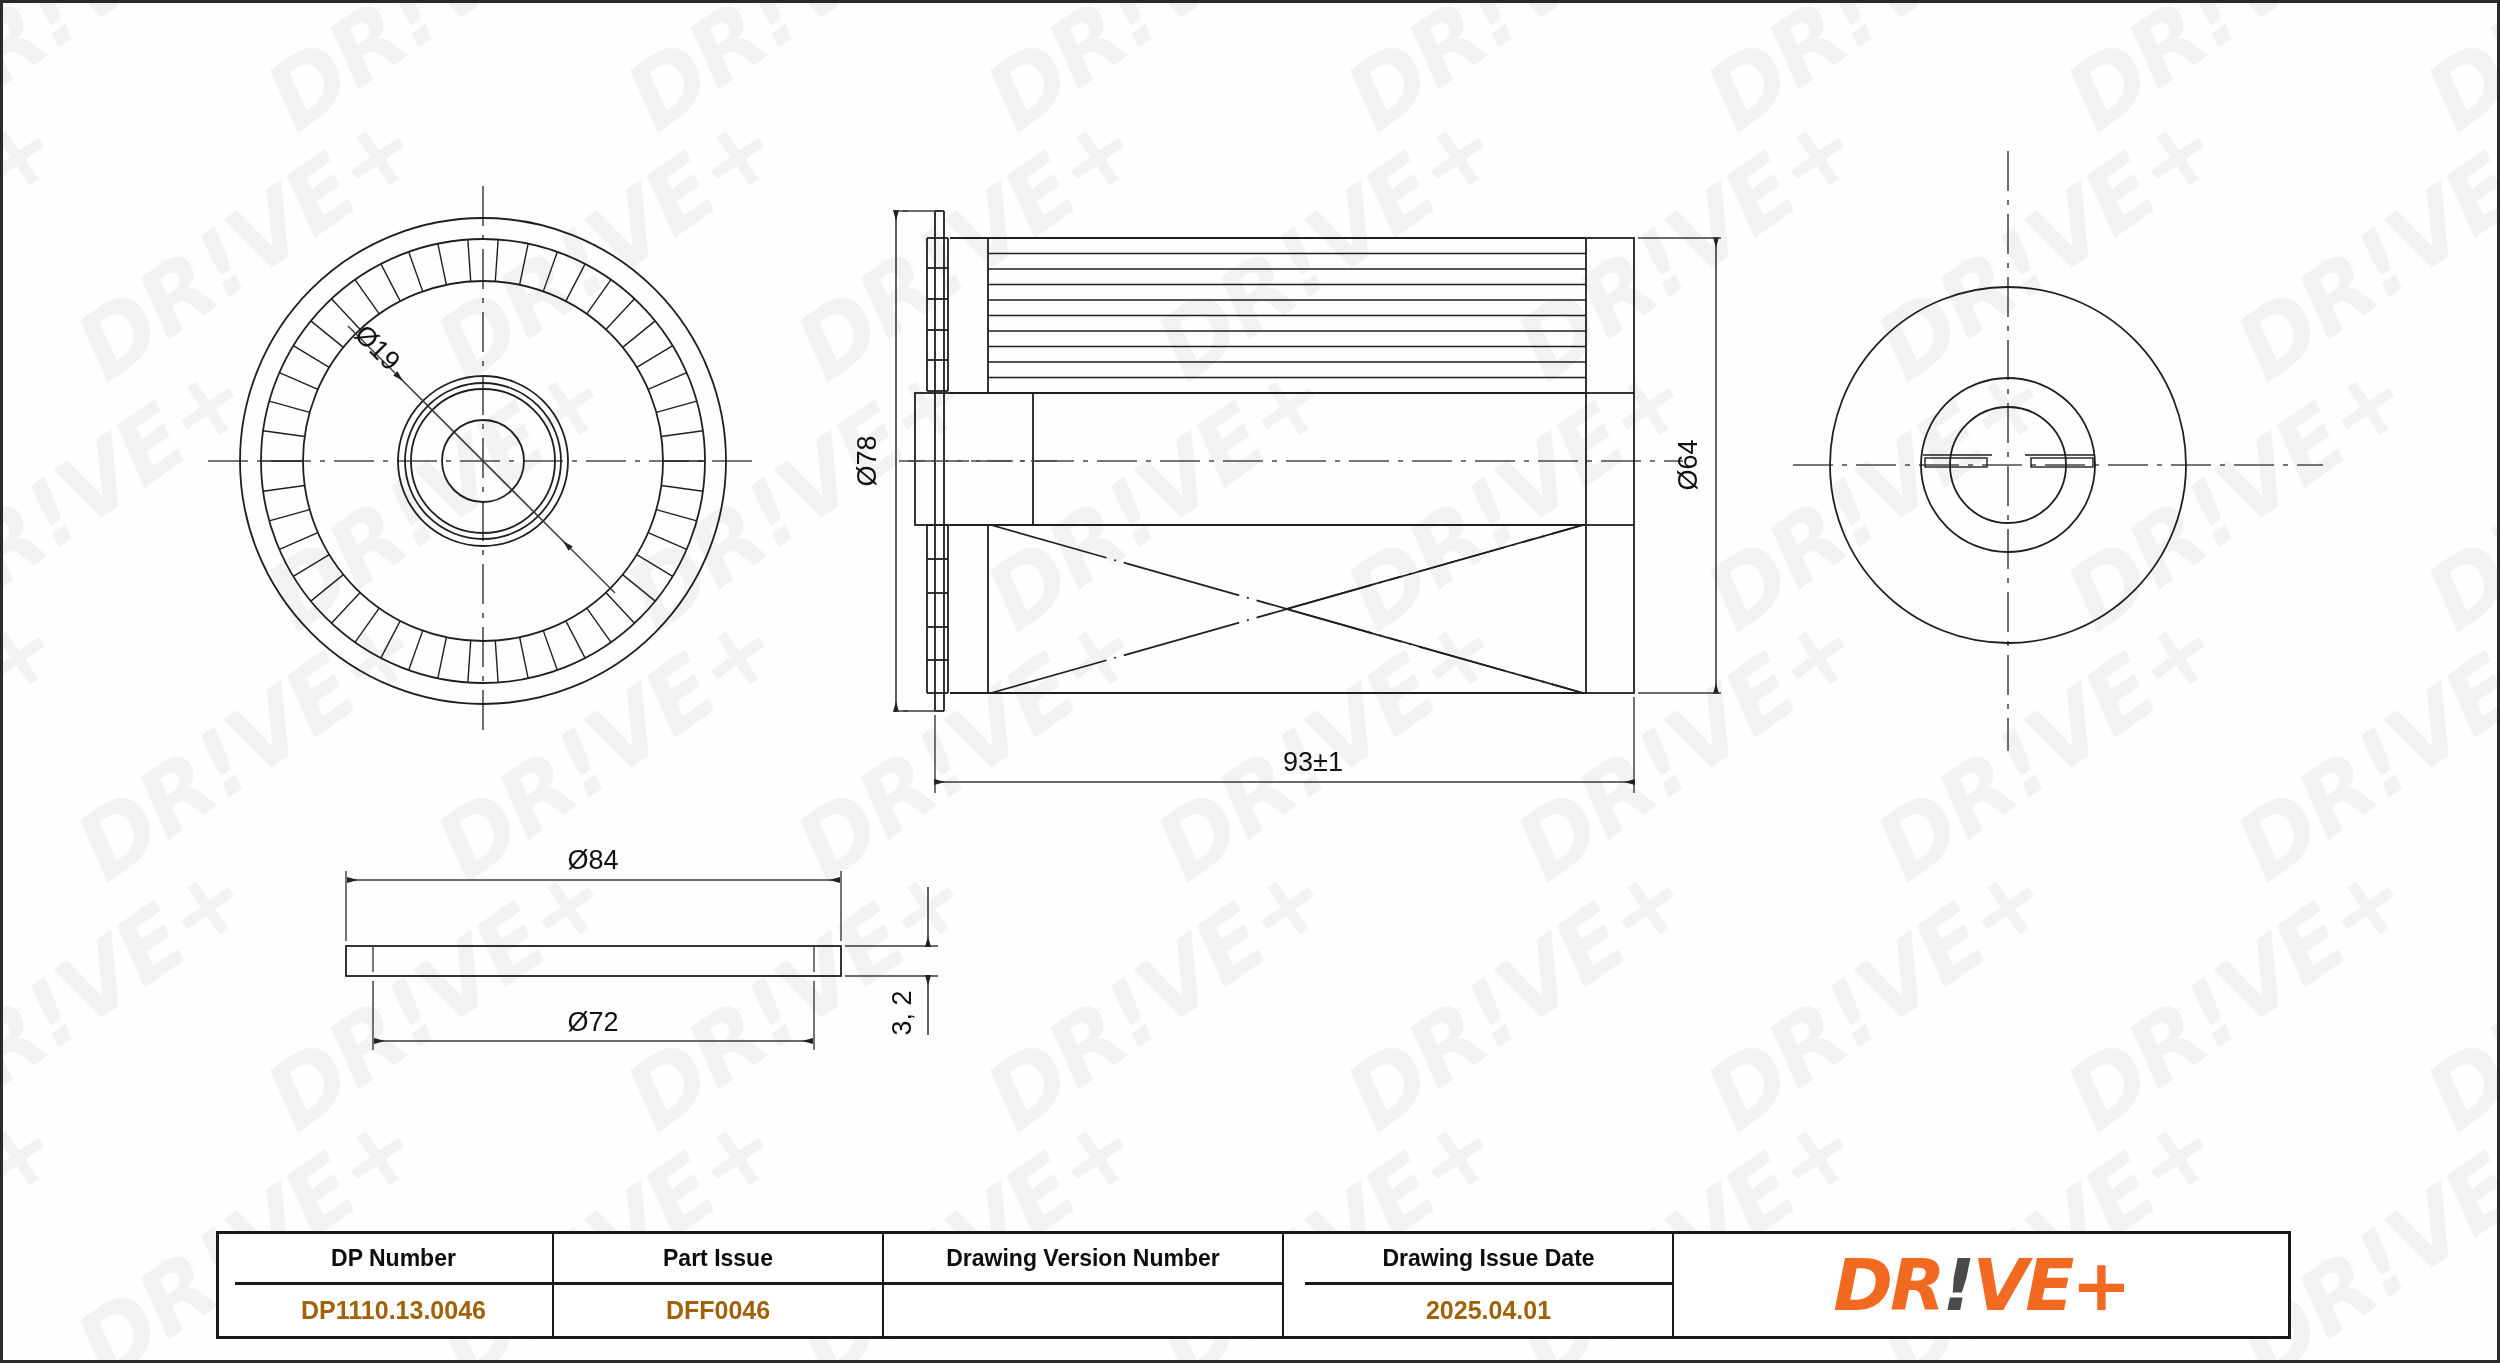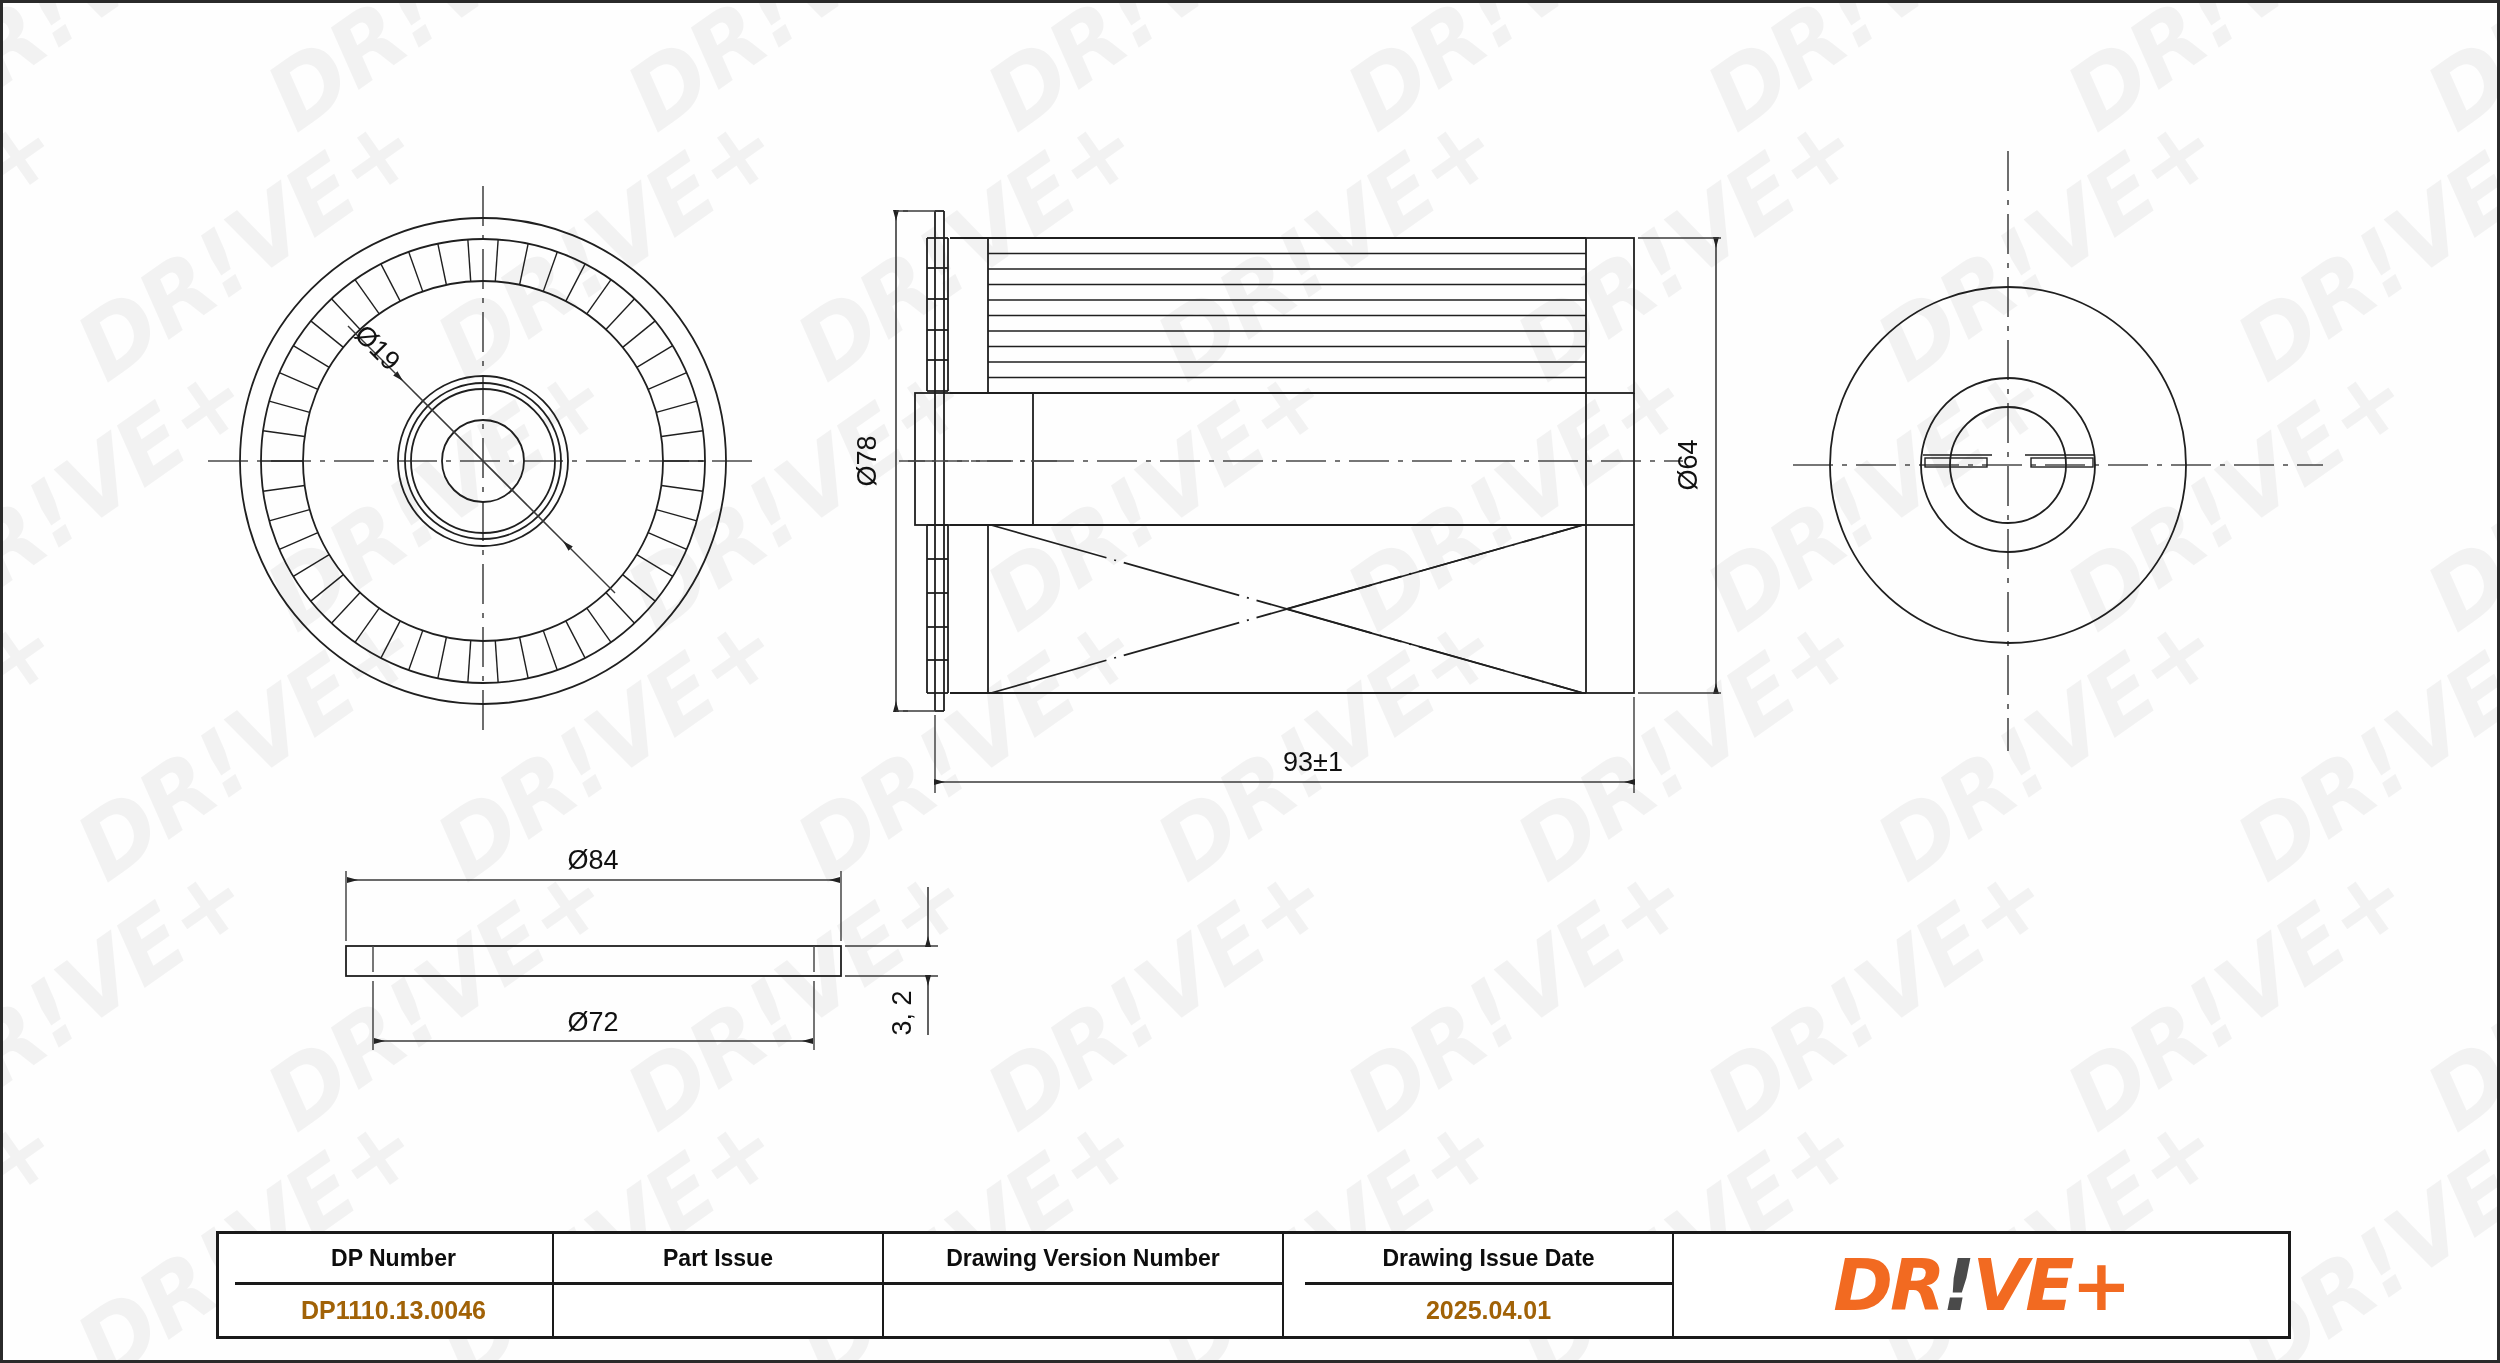--- a/index.html
+++ b/index.html
@@ -382,20 +382,21 @@
 
   <div id="titleblock">
 
     <div class="tb-col col-dp">
       <div class="tb-head">DP Number</div>
       <div class="tb-val">DP1110.13.0046</div>
     </div>
 
     <div class="tb-col col-part">
       <div class="tb-head">Part Issue</div>
+      <div class="tb-val">DFF0046</div>
     </div>
 
     <div class="tb-col col-ver">
       <div class="tb-head">Drawing Version Number</div>
     </div>
 
     <div class="tb-col col-date">
       <div class="tb-head">Drawing Issue Date</div>
       <div class="tb-val">2025.04.01</div>
     </div>

